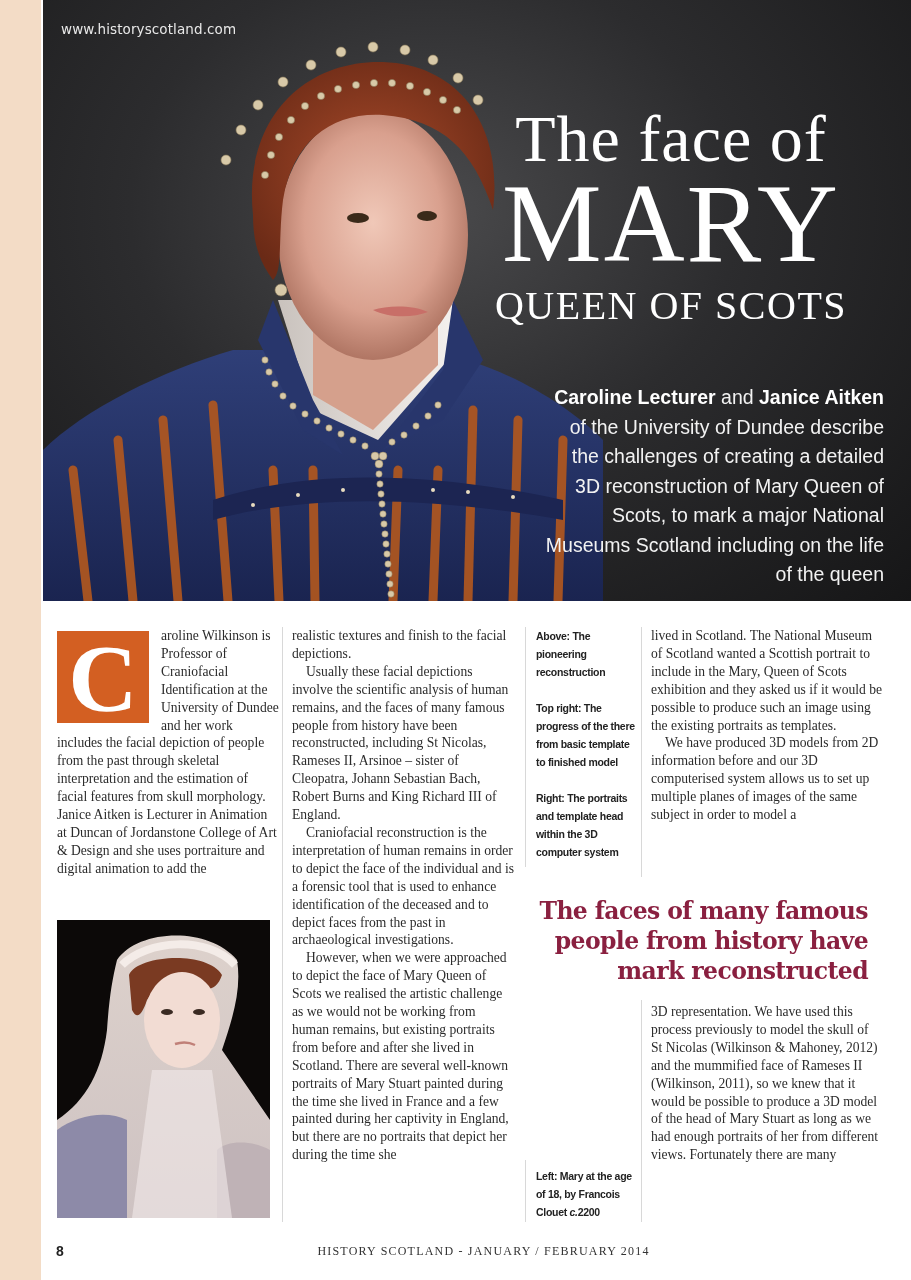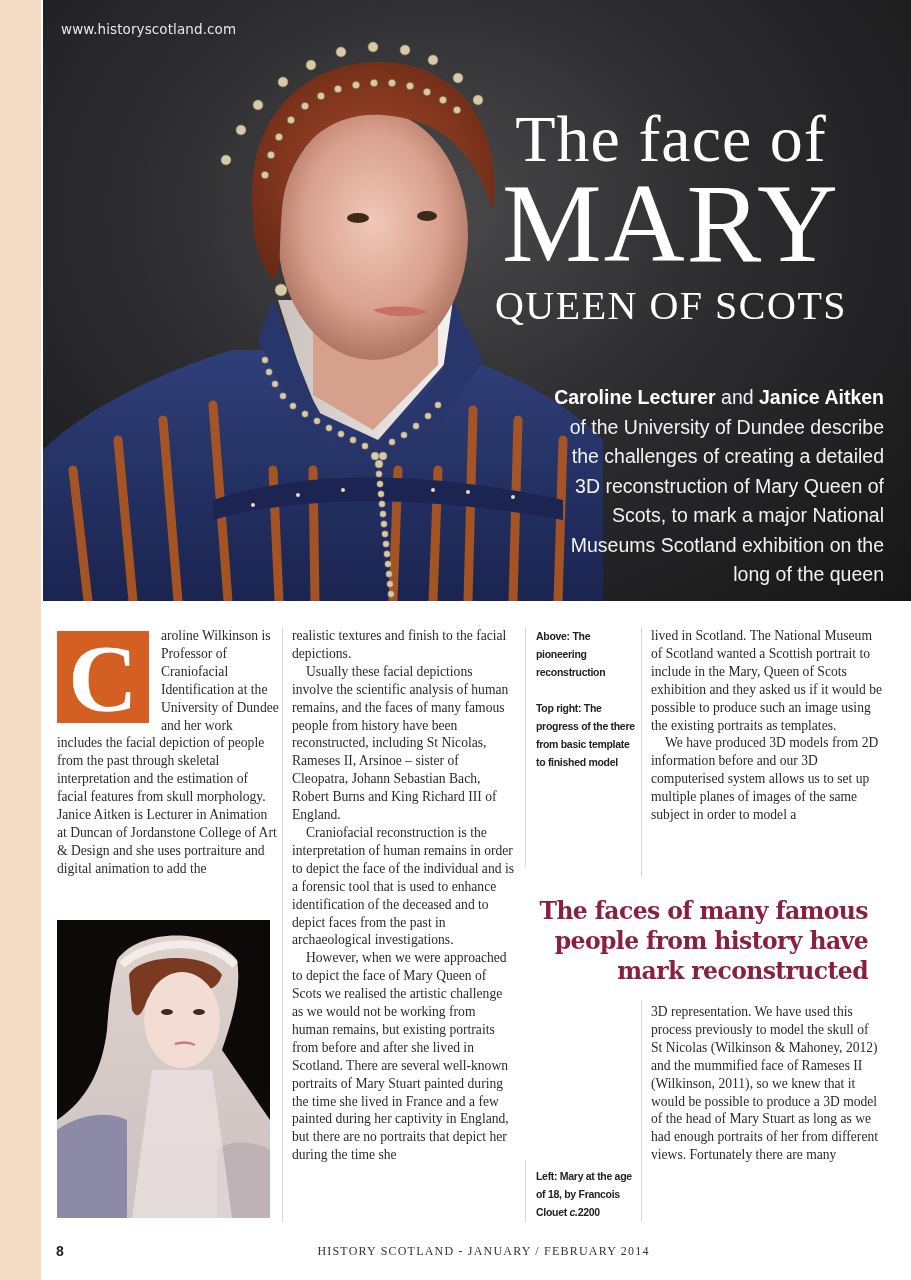--- a/index.html
+++ b/index.html
@@ -194,21 +194,21 @@
   </svg>
 
   <div class="site-url">www.historyscotland.com</div>
 
   <div class="title-block">
     <div class="title-line1">The face of</div>
     <div class="title-line2">MARY</div>
     <div class="title-line3">QUEEN OF SCOTS</div>
   </div>
 
-  <div class="standfirst"><b>Caroline Lecturer</b><span> and </span><b>Janice Aitken</b><span> of the University of Dundee describe the challenges of creating a detailed 3D reconstruction of Mary Queen of Scots, to mark a major National Museums Scotland exhibition on the long of the queen</span></div>
+  <div class="standfirst"><b>Caroline Lecturer</b><span> and </span><b>Janice Aitken</b><span> of the University of Dundee describe the challenges of creating a detailed 3D reconstruction of Mary Queen of Scots, to mark a major National Museums Scotland including on the life of the queen</span></div>
 </div>
 
 <div class="col2-rule"></div>
 <div class="col3-rule"></div>
 <div class="col3b-rule"></div>
 <div class="col4-rule"></div>
 <div class="col4b-rule"></div>
 
 <div class="col col1">
   <div class="dropcap">C</div>
@@ -246,20 +246,21 @@
 <div class="col col2" style="border-left:none;">
   <p>realistic textures and finish to the facial depictions.</p>
   <p class="indent">Usually these facial depictions involve the scientific analysis of human remains, and the faces of many famous people from history have been reconstructed, including St Nicolas, Rameses II, Arsinoe – sister of Cleopatra, Johann Sebastian Bach, Robert Burns and King Richard III of England.</p>
   <p class="indent">Craniofacial reconstruction is the interpretation of human remains in order to depict the face of the individual and is a forensic tool that is used to enhance identification of the deceased and to depict faces from the past in archaeological investigations.</p>
   <p class="indent">However, when we were approached to depict the face of Mary Queen of Scots we realised the artistic challenge as we would not be working from human remains, but existing portraits from before and after she lived in Scotland. There are several well-known portraits of Mary Stuart painted during the time she lived in France and a few painted during her captivity in England, but there are no portraits that depict her during the time she</p>
 </div>
 
 <div class="captions">
   <p>Above: The pioneering reconstruction</p>
   <p>Top right: The progress of the there from basic template to finished model</p>
+  <p>Right: The portraits and template head within the 3D computer system</p>
 </div>
 
 <div class="col col4">
   <p>lived in Scotland. The National Museum of Scotland wanted a Scottish portrait to include in the Mary, Queen of Scots exhibition and they asked us if it would be possible to produce such an image using the existing portraits as templates.</p>
   <p class="indent">We have produced 3D models from 2D information before and our 3D computerised system allows us to set up multiple planes of images of the same subject in order to model a</p>
 </div>
 
 <div class="pullquote">The faces of many famous people from history have mark reconstructed</div>
 
 <div class="col col4b">

